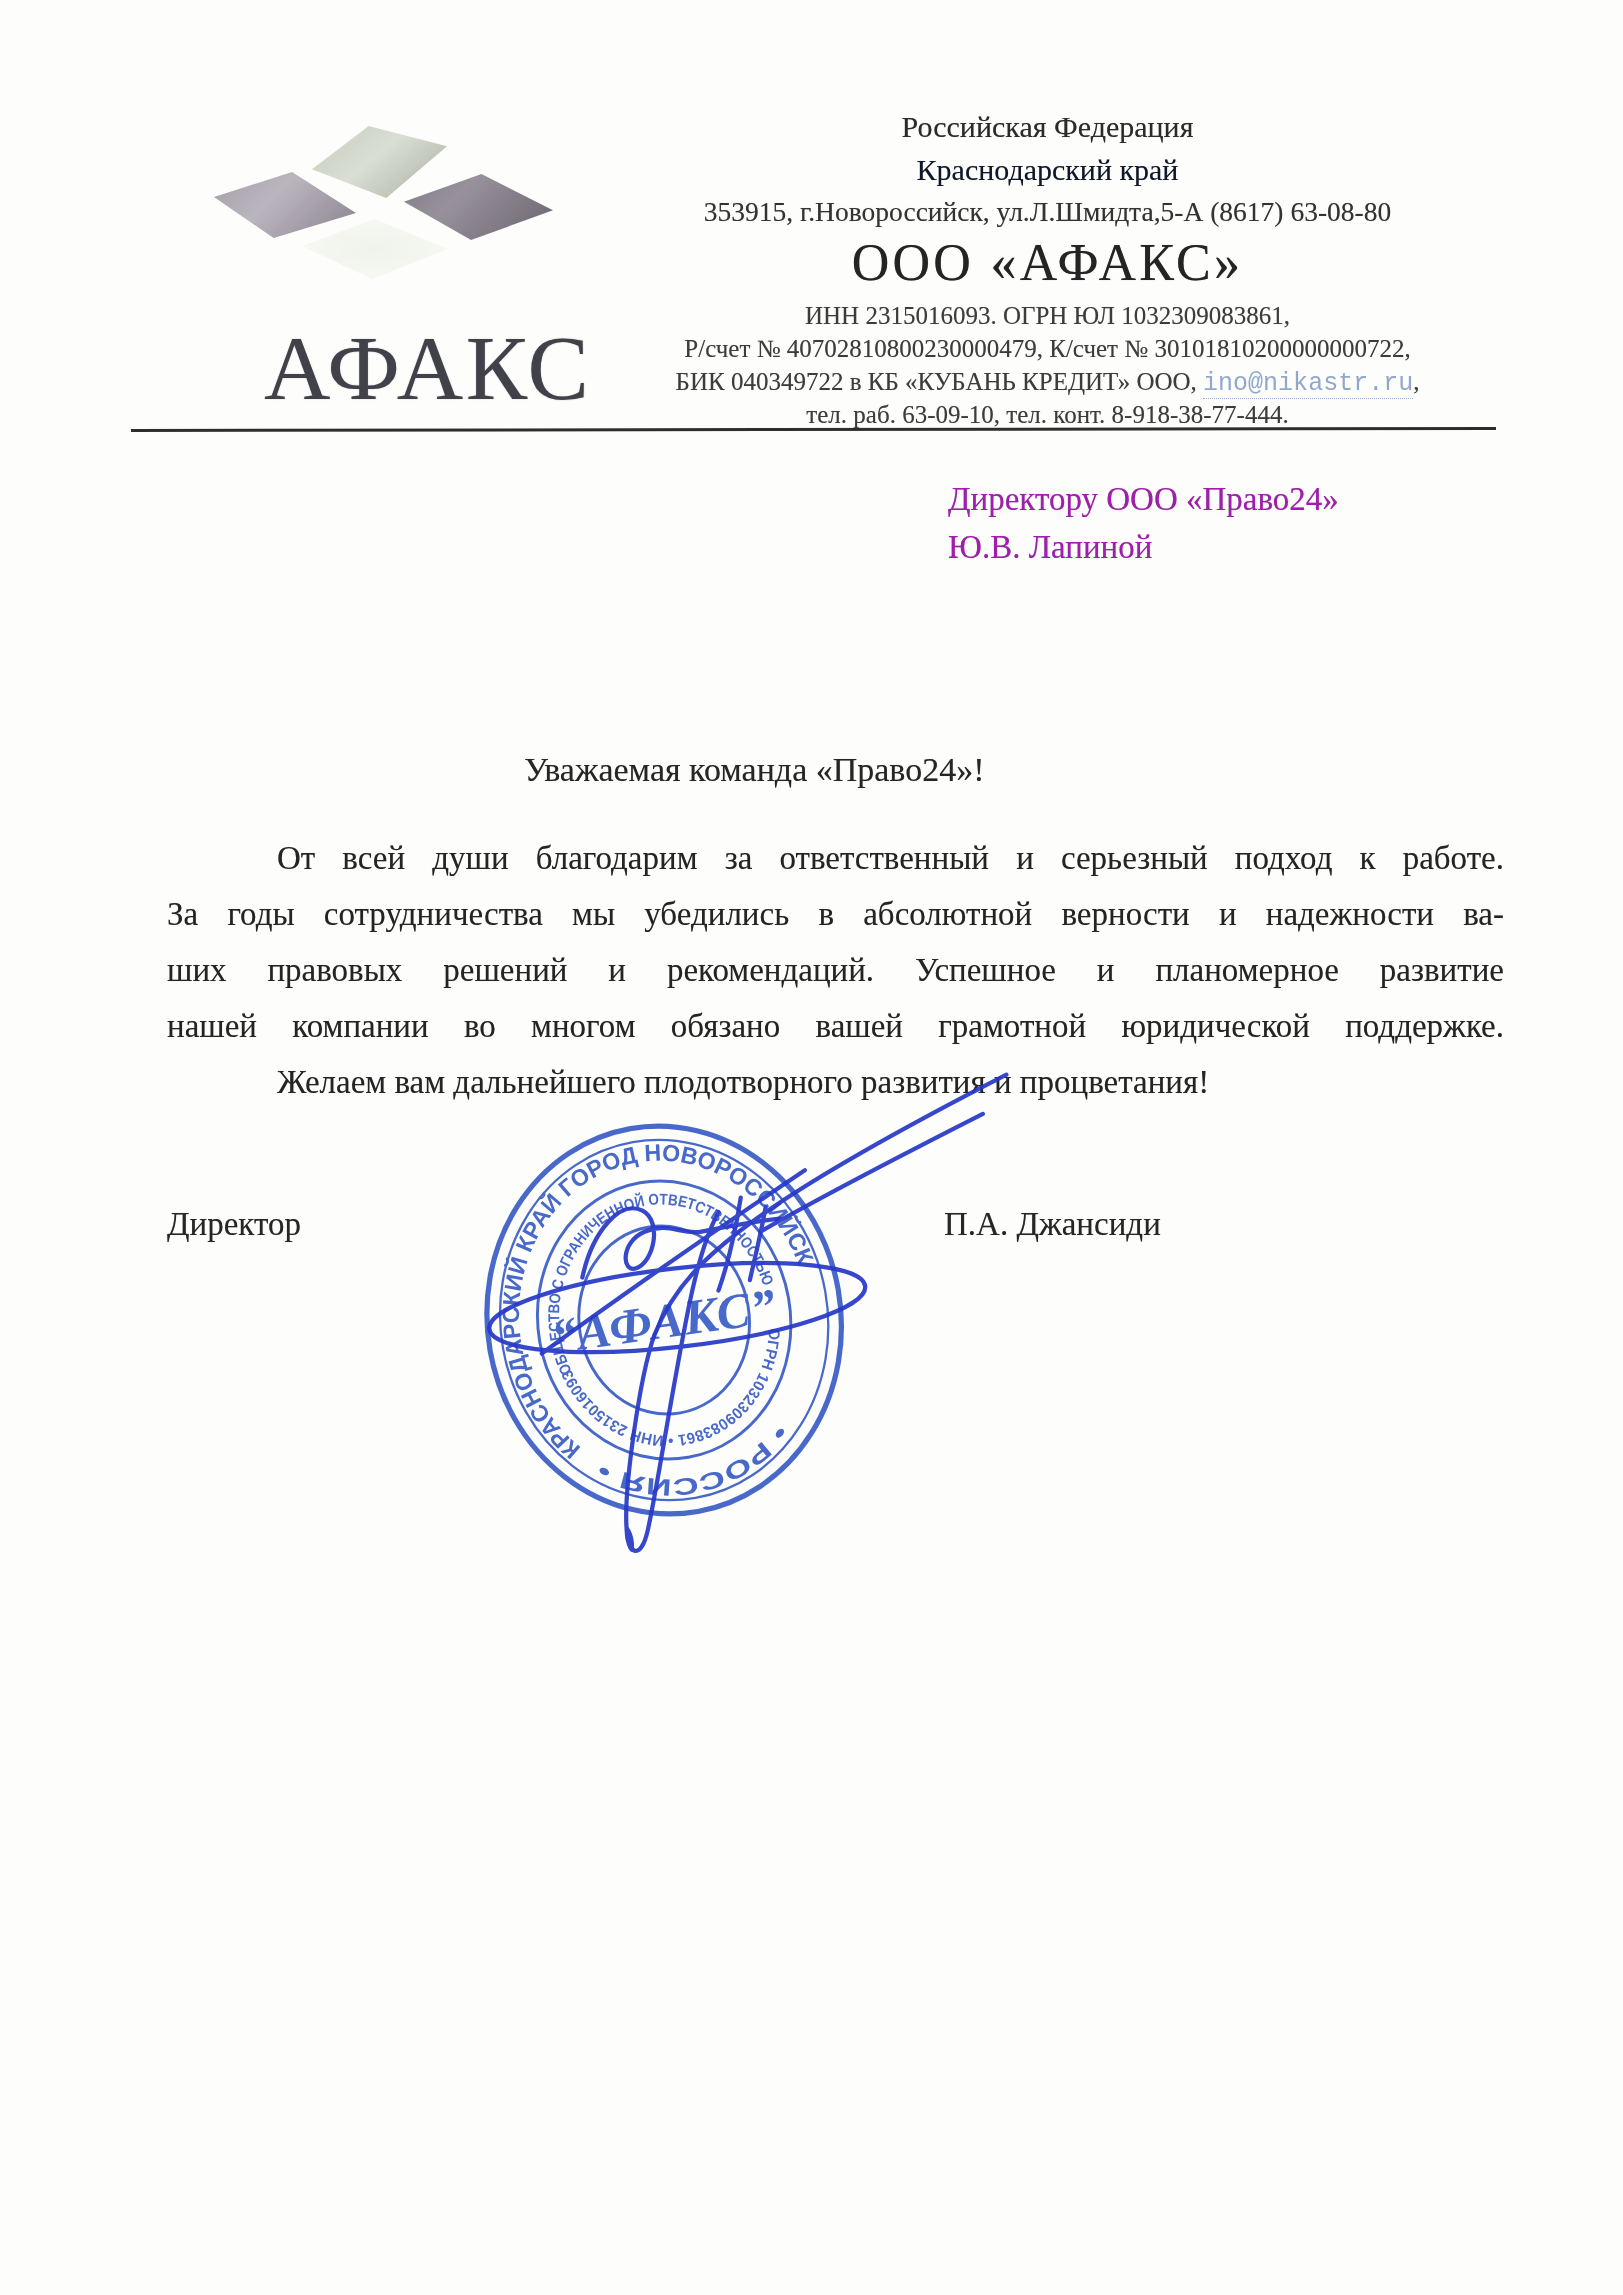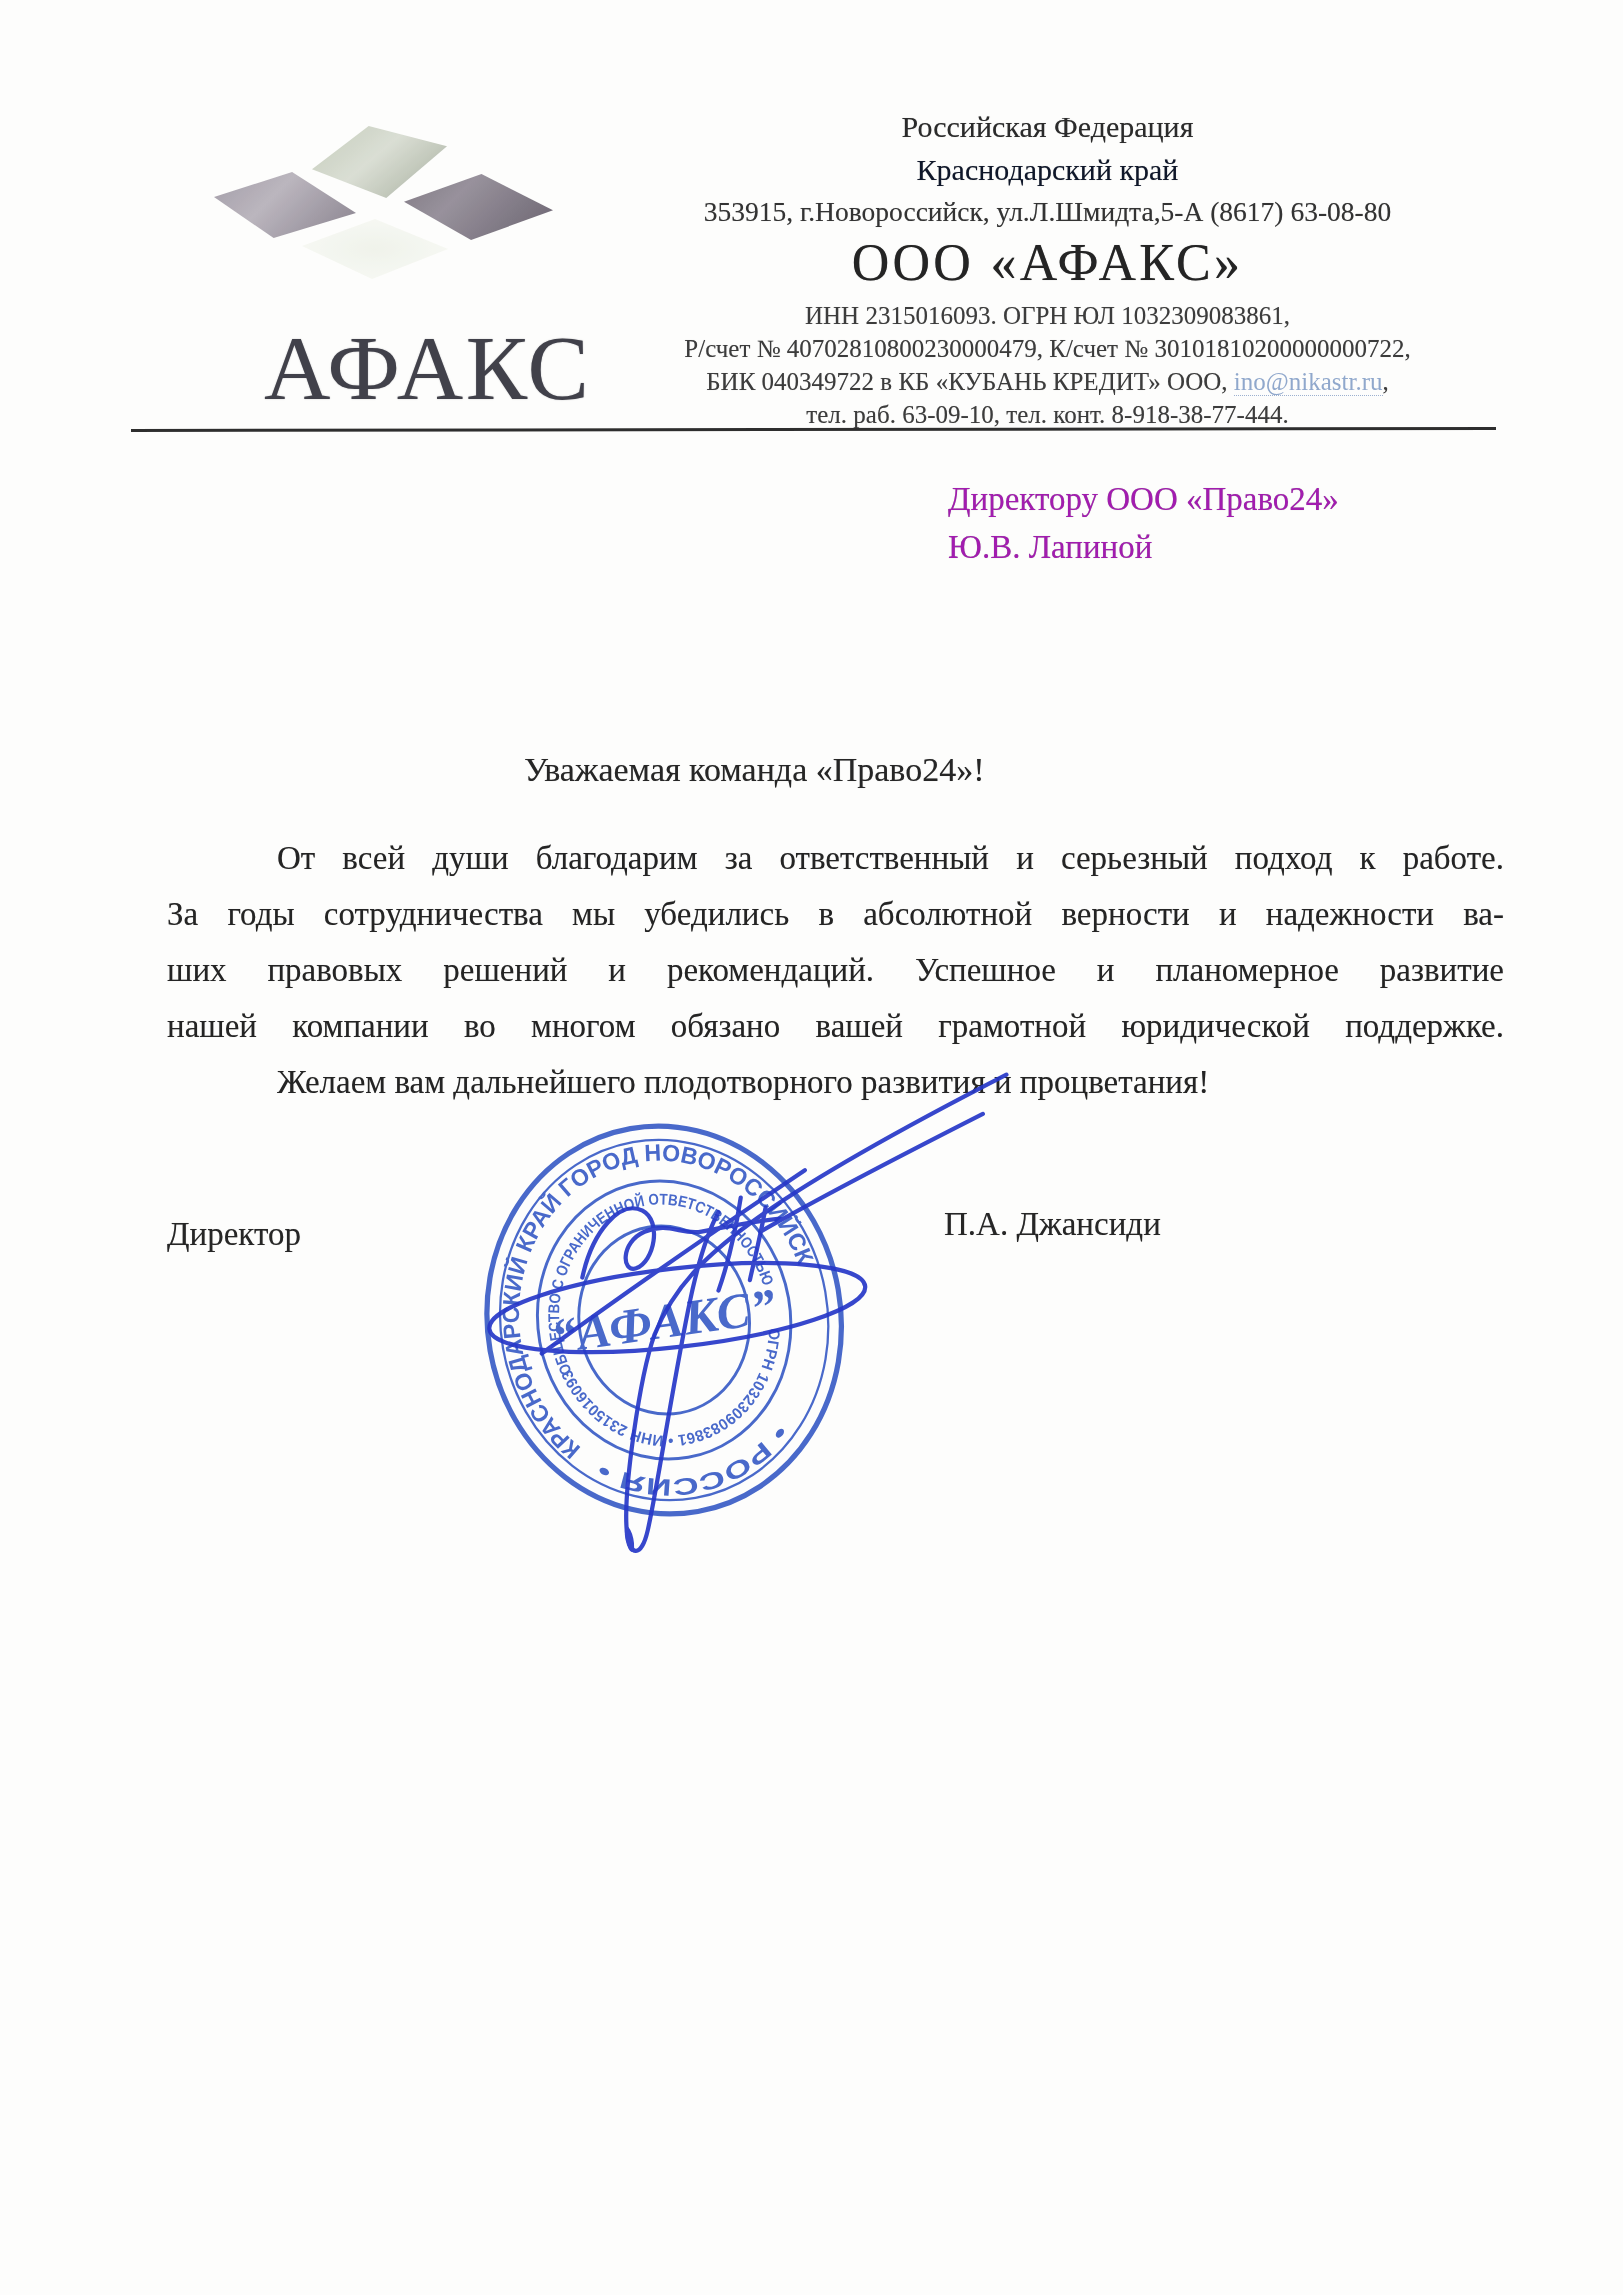--- a/index.html
+++ b/index.html
@@ -56,34 +56,35 @@
   .hl-company{top:233px;font-size:52px;letter-spacing:3.3px;color:#242424;text-shadow:0 0 0.7px rgba(0,0,0,.5);}
   .hl-req{font-size:25px;color:#3c3c3c;text-shadow:0 0 0.7px rgba(0,0,0,.3);}
   .hl-req1{top:302px;}
   .hl-req2{top:335px;}
   .hl-req3{top:368px;}
   .hl-req4{top:401px;}
   .email-link{
     color:#90a8cc;text-decoration:none;
     border-bottom:1.3px dotted #9cb0d0;
     text-shadow:none;
+    font-family:Liberation Mono, monospace;
   }
   .rule{
     left:131px;top:428px;width:1365px;height:2.6px;
     background:#2e2e2e;transform:rotate(-0.08deg);
   }
   
   .recipient{left:948px;top:475px;font-size:33px;line-height:48px;color:#a21caf;text-shadow:0 0 0.7px rgba(0,0,0,.35);}
   .salutation{left:524px;top:751px;font-size:34px;color:#262626;white-space:nowrap;text-shadow:0 0 0.7px rgba(0,0,0,.35);}
   .body-text{left:167px;top:840px;width:1337px;font-size:33px;color:#242424;text-shadow:0 0 0.7px rgba(0,0,0,.3);}
   .body-text .bl{height:56px;text-align:justify;}
   .body-text .bl.just{text-align-last:justify;}
   .body-text .bl.indent{text-indent:110px;}
   .sig-row{left:0;top:1206px;width:1623px;height:46px;font-size:33px;color:#262626;text-shadow:0 0 0.7px rgba(0,0,0,.35);}
-  .sig-title{position:absolute;left:167px;top:0;margin-top:10px;}
+  .sig-title{position:absolute;left:167px;top:0;}
   .sig-name{position:absolute;left:944px;top:0;}
   
   .stamp-svg{left:458px;top:1060px;}
   .stamp-ring{fill:none;stroke:#2a50c2;}
   .stamp-text{fill:#2a50c2;font-family:"Liberation Sans","DejaVu Sans",sans-serif;font-weight:bold;}
   .stamp-center{
     fill:#2a50c2;font-family:"Liberation Serif","DejaVu Serif",serif;
     font-weight:bold;font-style:italic;letter-spacing:2px;
   }
   .sig-stroke{fill:none;stroke:#2738c8;stroke-width:6.5;stroke-linecap:round;stroke-linejoin:round;}

